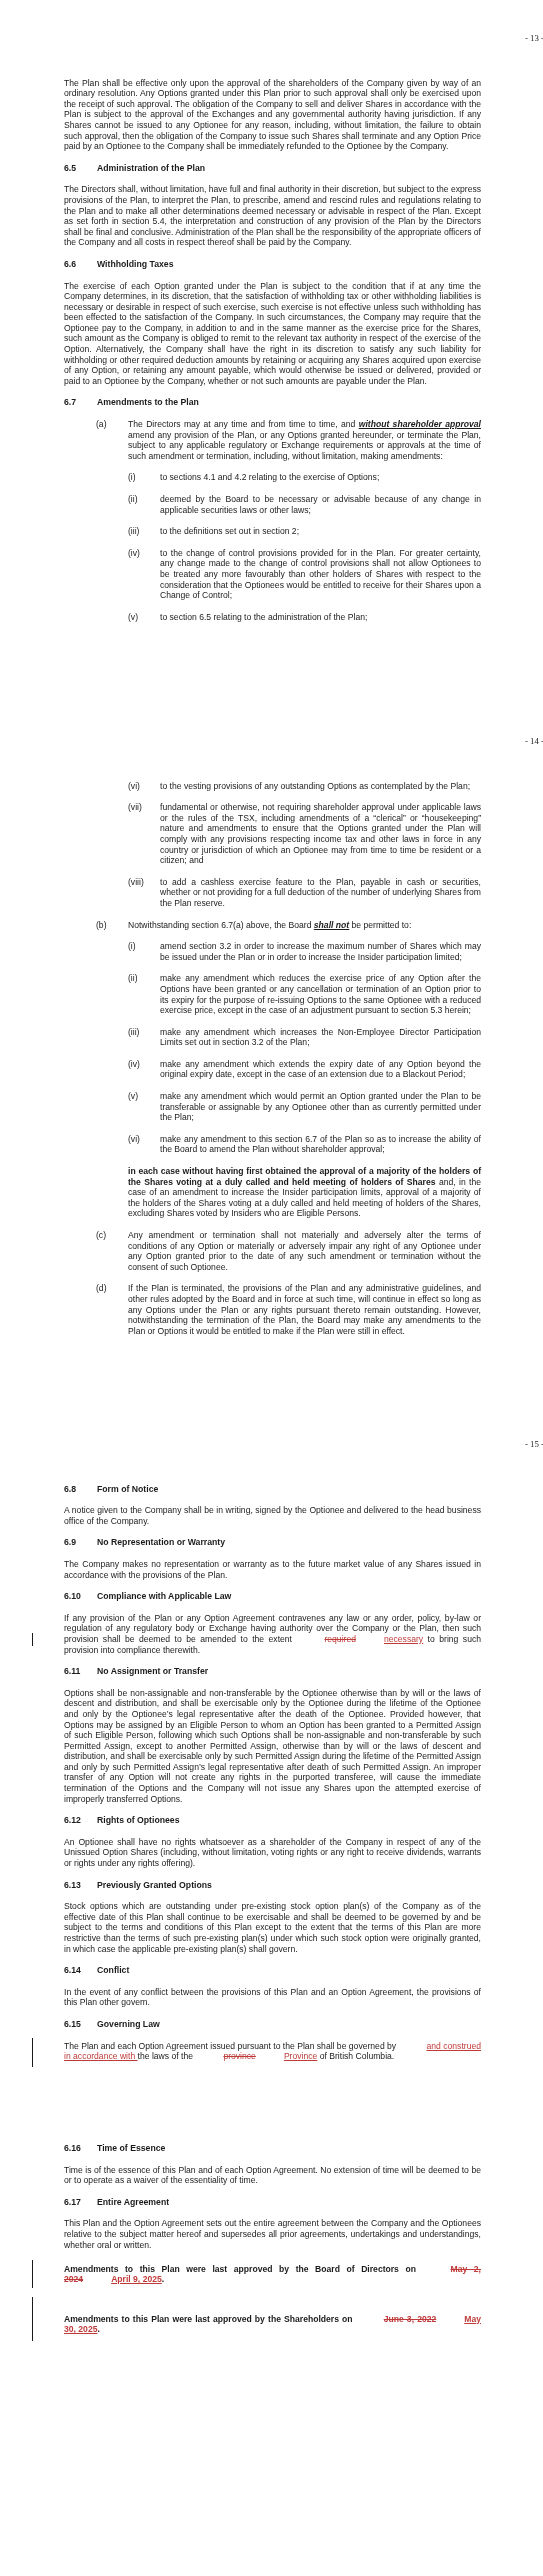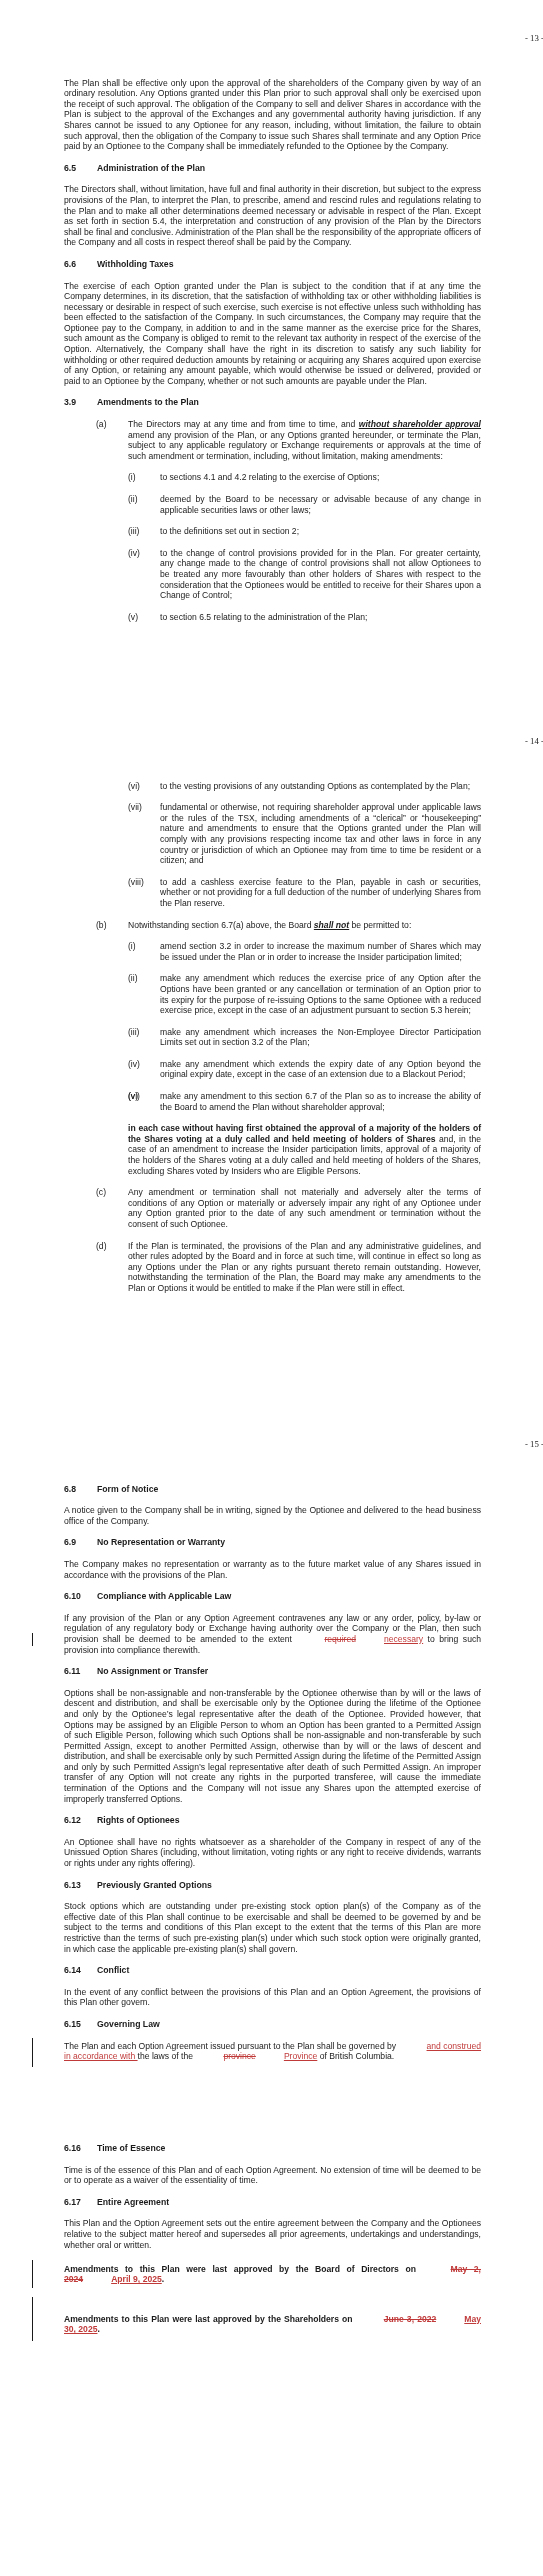--- a/index.html
+++ b/index.html
@@ -55,41 +55,41 @@
 
 <div id="doc">
     <div class="page">
       <div class="page-num">- 13 -</div>
       <div class="content">
         <div class="blk p"><span>The Plan shall be effective only upon the approval of the shareholders of the Company given by way of an ordinary resolution.  Any Options granted under this Plan prior to such approval shall only be exercised upon the receipt of such approval.  The obligation of the Company to sell and deliver Shares in accordance with the Plan is subject to the approval of the Exchanges and any governmental authority having jurisdiction.  If any Shares cannot be issued to any Optionee for any reason, including, without limitation, the failure to obtain such approval, then the obligation of the Company to issue such Shares shall terminate and any Option Price paid by an Optionee to the Company shall be immediately refunded to the Optionee by the Company.</span></div>
         <div class="blk h"><span class="hnum">6.5</span><span>Administration of the Plan</span></div>
         <div class="blk p"><span>The Directors shall, without limitation, have full and final authority in their discretion, but subject to the express provisions of the Plan, to interpret the Plan, to prescribe, amend and rescind rules and regulations relating to the Plan and to make all other determinations deemed necessary or advisable in respect of the Plan. Except as set forth in section 5.4, the interpretation and construction of any provision of the Plan by the Directors shall be final and conclusive. Administration of the Plan shall be the responsibility of the appropriate officers of the Company and all costs in respect thereof shall be paid by the Company.</span></div>
         <div class="blk h"><span class="hnum">6.6</span><span>Withholding Taxes</span></div>
         <div class="blk p"><span>The exercise of each Option granted under the Plan is subject to the condition that if at any time the Company determines, in its discretion, that the satisfaction of withholding tax or other withholding liabilities is necessary or desirable in respect of such exercise, such exercise is not effective unless such withholding has been effected to the satisfaction of the Company. In such circumstances, the Company may require that the Optionee pay to the Company, in addition to and in the same manner as the exercise price for the Shares, such amount as the Company is obliged to remit to the relevant tax authority in respect of the exercise of the Option.  Alternatively, the Company shall have the right in its discretion to satisfy any such liability for withholding or other required deduction amounts by retaining or acquiring any Shares acquired upon exercise of any Option, or retaining any amount payable, which would otherwise be issued or delivered, provided or paid to an Optionee by the Company, whether or not such amounts are payable under the Plan.</span></div>
-        <div class="blk h"><span class="hnum">3.9</span><span>Amendments to the Plan</span></div>
+        <div class="blk h"><span class="hnum">6.7</span><span>Amendments to the Plan</span></div>
         <div class="blk li1"><span class="marker">(a)</span><span>The Directors may at any time and from time to time, and </span><span class="sb su">without shareholder approval</span><span> amend any provision of the Plan, or any Options granted hereunder, or terminate the Plan, subject to any applicable regulatory or Exchange requirements or approvals at the time of such amendment or termination, including, without limitation, making amendments:</span></div>
         <div class="blk li2"><span class="marker">(i)</span><span>to sections 4.1 and 4.2 relating to the exercise of Options;</span></div>
         <div class="blk li2"><span class="marker">(ii)</span><span>deemed by the Board to be necessary or advisable because of any change in applicable securities laws or other laws;</span></div>
         <div class="blk li2"><span class="marker">(iii)</span><span>to the definitions set out in section 2;</span></div>
         <div class="blk li2"><span class="marker">(iv)</span><span>to the change of control provisions provided for in the Plan. For greater certainty, any change made to the change of control provisions shall not allow Optionees to be treated any more favourably than other holders of Shares with respect to the consideration that the Optionees would be entitled to receive for their Shares upon a Change of Control;</span></div>
         <div class="blk li2"><span class="marker">(v)</span><span>to section 6.5 relating to the administration of the Plan;</span></div>
       </div>
     </div>
     <div class="page">
       <div class="page-num">- 14 -</div>
       <div class="content">
         <div class="blk li2"><span class="marker">(vi)</span><span>to the vesting provisions of any outstanding Options as contemplated by the Plan;</span></div>
         <div class="blk li2"><span class="marker">(vii)</span><span>fundamental or otherwise, not requiring shareholder approval under applicable laws or the rules of the TSX, including amendments of a “clerical” or “housekeeping” nature and amendments to ensure that the Options granted under the Plan will comply with any provisions respecting income tax and other laws in force in any country or jurisdiction of which an Optionee may from time to time be resident or a citizen; and</span></div>
         <div class="blk li2"><span class="marker">(viii)</span><span>to add a cashless exercise feature to the Plan, payable in cash or securities, whether or not providing for a full deduction of the number of underlying Shares from the Plan reserve.</span></div>
         <div class="blk li1"><span class="marker">(b)</span><span>Notwithstanding section 6.7(a) above, the Board </span><span class="sb su">shall not</span><span> be permitted to:</span></div>
         <div class="blk li2"><span class="marker">(i)</span><span>amend section 3.2 in order to increase the maximum number of Shares which may be issued under the Plan or in order to increase the Insider participation limited;</span></div>
         <div class="blk li2"><span class="marker">(ii)</span><span>make any amendment which reduces the exercise price of any Option after the Options have been granted or any cancellation or termination of an Option prior to its expiry for the purpose of re-issuing Options to the same Optionee with a reduced exercise price, except in the case of an adjustment pursuant to section 5.3 herein;</span></div>
         <div class="blk li2"><span class="marker">(iii)</span><span>make any amendment which increases the Non-Employee Director Participation Limits set out in section 3.2 of the Plan;</span></div>
         <div class="blk li2"><span class="marker">(iv)</span><span>make any amendment which extends the expiry date of any Option beyond the original expiry date, except in the case of an extension due to a Blackout Period;</span></div>
-        <div class="blk li2"><span class="marker">(v)</span></div>
+        <div class="blk li2"><span class="marker">(v)</span><span>make any amendment which would permit an Option granted under the Plan to be transferable or assignable by any Optionee other than as currently permitted under the Plan;</span></div>
         <div class="blk li2"><span class="marker">(vi)</span><span>make any amendment to this section 6.7 of the Plan so as to increase the ability of the Board to amend the Plan without shareholder approval;</span></div>
         <div class="blk hang"><span class="sb">in each case without having first obtained the approval of a majority of the holders of the Shares voting at a duly called and held meeting of holders of Shares</span><span> and, in the case of an amendment to increase the Insider participation limits, approval of a majority of the holders of the Shares voting at a duly called and held meeting of holders of the Shares, excluding Shares voted by Insiders who are Eligible Persons.</span></div>
         <div class="blk li1"><span class="marker">(c)</span><span>Any amendment or termination shall not materially and adversely alter the terms of conditions of any Option or materially or adversely impair any right of any Optionee under any Option granted prior to the date of any such amendment or termination without the consent of such Optionee.</span></div>
         <div class="blk li1"><span class="marker">(d)</span><span>If the Plan is terminated, the provisions of the Plan and any administrative guidelines, and other rules adopted by the Board and in force at such time, will continue in effect so long as any Options under the Plan or any rights pursuant thereto remain outstanding.  However, notwithstanding the termination of the Plan, the Board may make any amendments to the Plan or Options it would be entitled to make if the Plan were still in effect.</span></div>
       </div>
     </div>
     <div class="page">
       <div class="page-num">- 15 -</div>
       <div class="content">
         <div class="blk h"><span class="hnum">6.8</span><span>Form of Notice</span></div>

